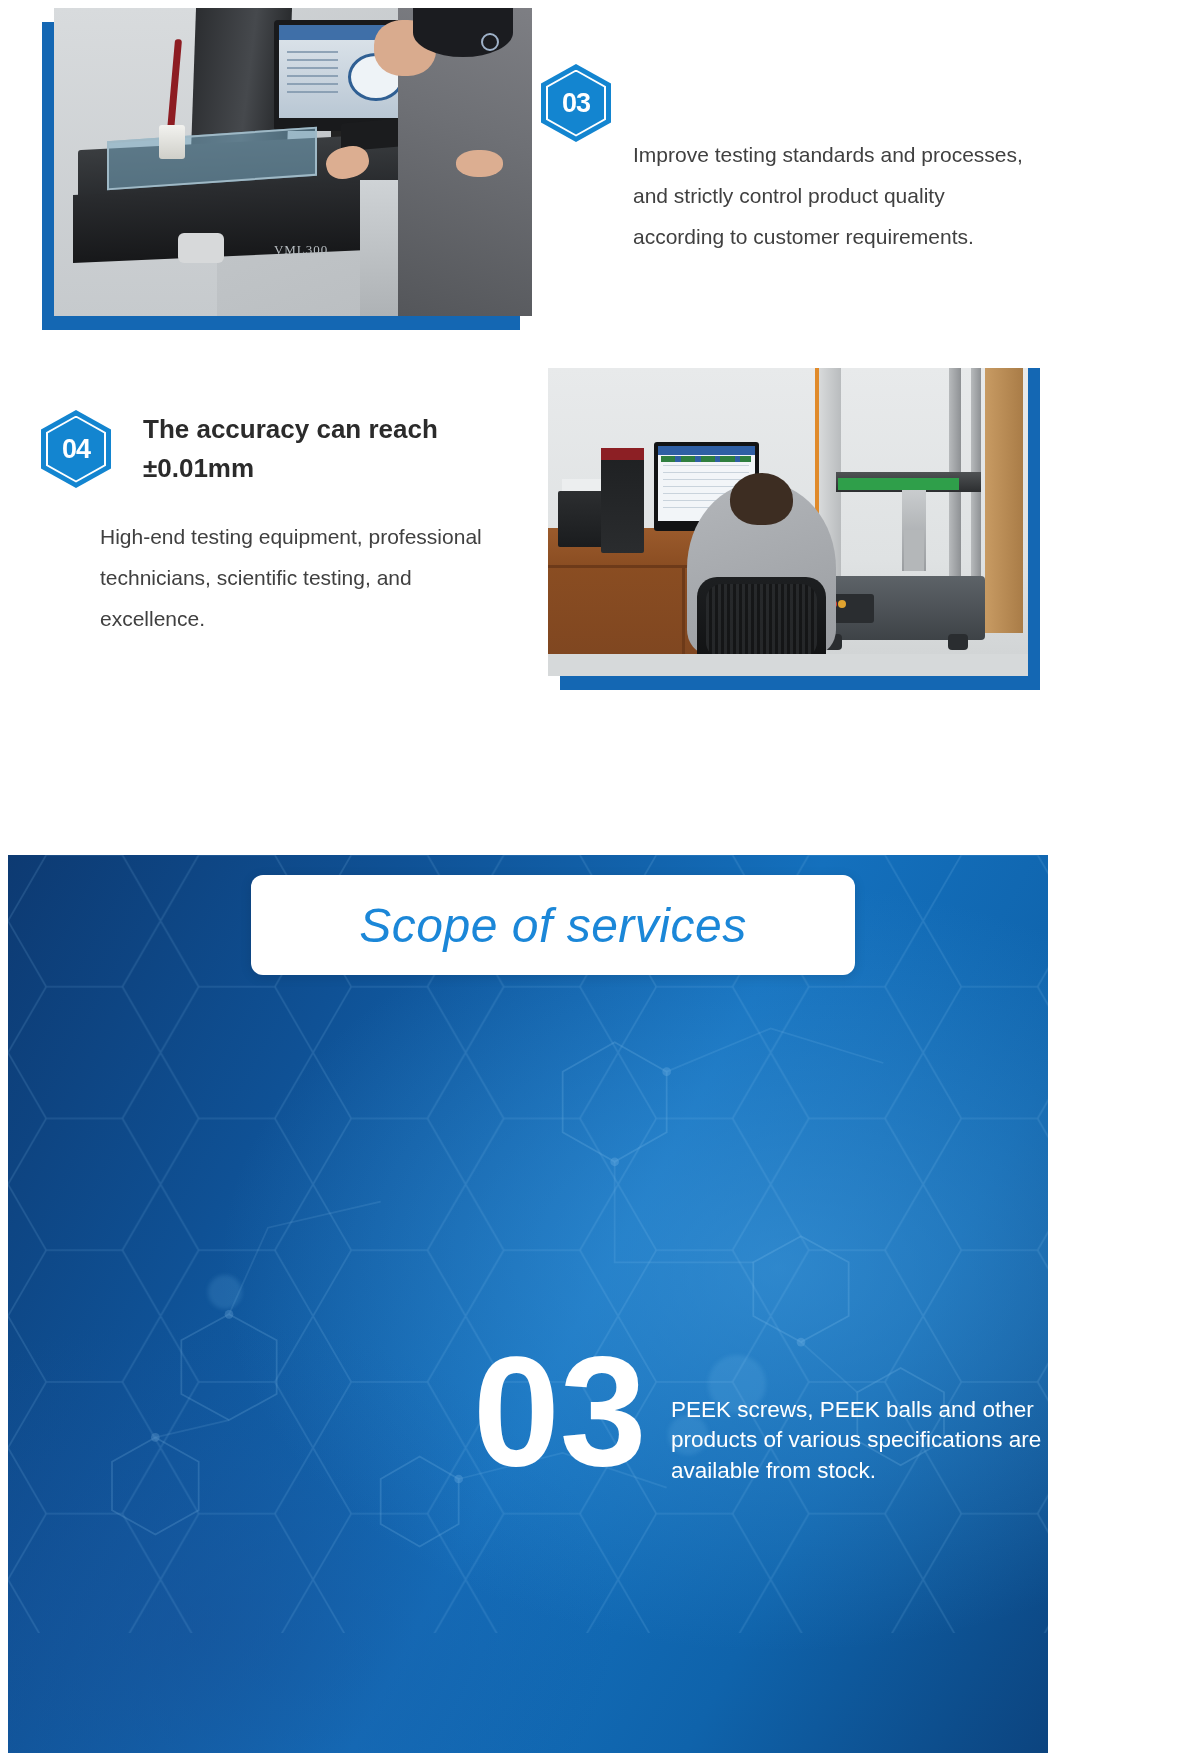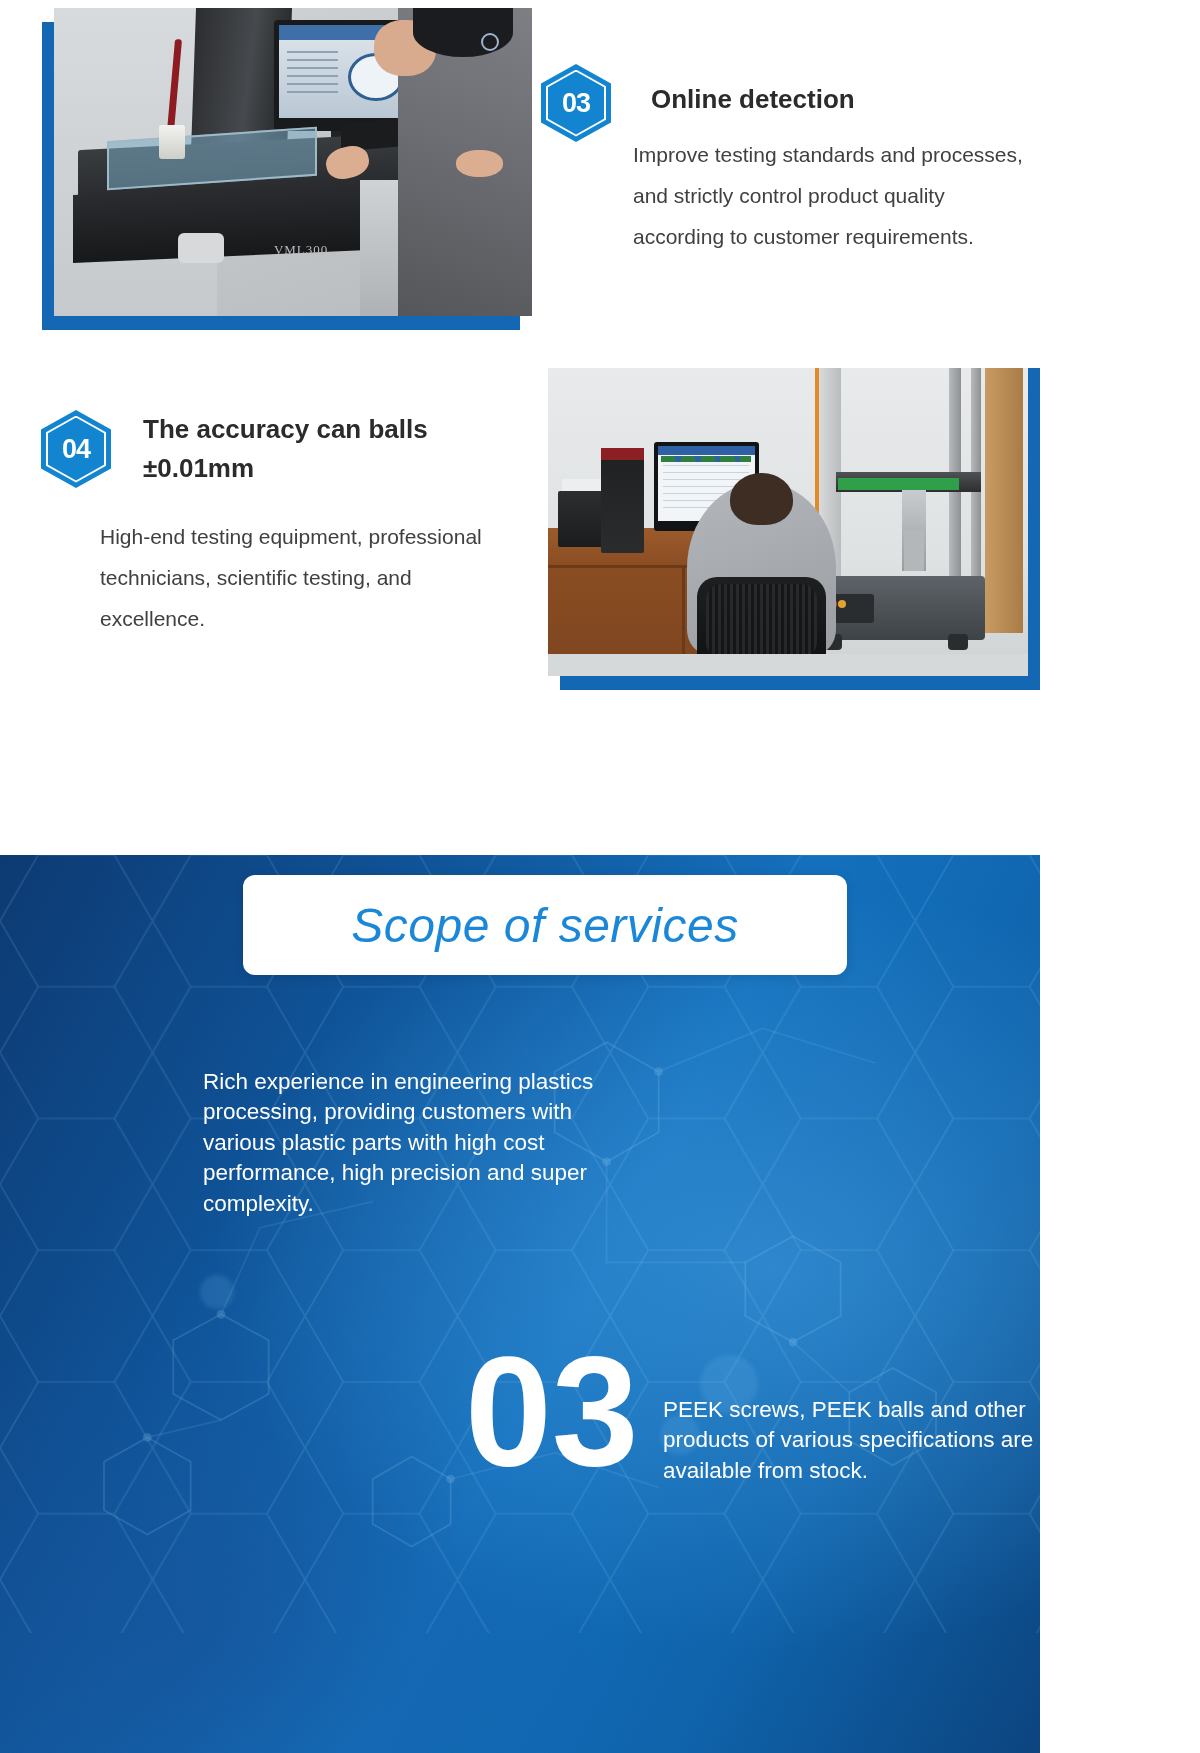--- a/index.html
+++ b/index.html
@@ -103,21 +103,21 @@
     font-size:27px; font-weight:bold; letter-spacing:-1px; font-family:"Liberation Sans",sans-serif; }
   .hexbadge .hx-shadow { position:absolute; left:9px; top:9px; width:100%; height:100%;
     background:rgba(0,0,0,.18); filter:blur(5px);
     clip-path: polygon(50% 0%, 100% 25%, 100% 75%, 50% 100%, 0% 75%, 0% 25%); z-index:-1; }
 
   .sec-title { position:absolute; font-size:26px; font-weight:bold; color:#2b2b2b; line-height:1.5; }
   .sec-body  { position:absolute; font-size:21px; color:#404040; line-height:1.95; }
 
   
   .blue-section {
-    position:absolute; left:0; top:855px; width:1040px; height:898px;
+    position:absolute; left:8px; top:855px; width:1040px; height:898px;
     background:
       radial-gradient(ellipse 900px 620px at 74% 46%, rgba(70,160,225,.55) 0%, rgba(70,160,225,0) 62%),
       radial-gradient(ellipse 700px 520px at 18% 86%, rgba(24,80,150,.55) 0%, rgba(24,80,150,0) 60%),
       linear-gradient(118deg, #0d3a72 0%, #0f5195 26%, #1470bd 54%, #0f63ab 76%, #0c447f 100%);
     overflow:hidden;
   }
   .hexpattern { position:absolute; inset:0; opacity:.5; }
   .blob { position:absolute; border-radius:50%; background:rgba(120,190,240,.17); filter:blur(2px); }
 
   .banner-card {
@@ -176,31 +176,30 @@
       </div>
     </div>
 
     <div class="hexbadge" style="left:541px; top:64px;">
       <div class="hx-shadow"></div>
       <div class="hx-outer"></div>
         <div class="hx-mid"></div>
         <div class="hx-in"></div>
       <div class="hx-num">03</div>
     </div>
-    <div class="sec-title" style="left:651px; top:80px; width:430px;">Online detection</div>
     <div class="sec-body" style="left:633px; top:135px; width:390px;">Improve testing standards and processes, and strictly control product quality according to customer requirements.</div>
 
     <div class="hexbadge" style="left:41px; top:410px;">
       <div class="hx-shadow"></div>
       <div class="hx-outer"></div>
         <div class="hx-mid"></div>
         <div class="hx-in"></div>
       <div class="hx-num">04</div>
     </div>
-    <div class="sec-title" style="left:143px; top:410px; width:350px;">The accuracy can balls ±0.01mm</div>
+    <div class="sec-title" style="left:143px; top:410px; width:350px;">The accuracy can reach ±0.01mm</div>
     <div class="sec-body" style="left:100px; top:517px; width:420px;">High-end testing equipment, professional technicians, scientific testing, and excellence.</div>
 
     <div class="photo-frame" style="left:548px; top:368px; width:492px; height:322px;">
       <div class="accent" style="left:12px; top:308px; width:480px; height:14px;"></div>
       <div class="accent" style="left:480px; top:0px; width:12px; height:308px;"></div>
       <div class="photo" style="left:0px; top:0px; width:480px; height:308px;">
         <div class="ph2-bg"></div>
         <div class="ph2-door"></div>
         <div class="ph2-machine">
           <div class="ph2-orange"></div>
@@ -278,19 +277,18 @@
     </svg>
     <div class="blob" style="left:700px; top:500px; width:58px; height:58px;"></div>
     <div class="blob" style="left:660px; top:560px; width:40px; height:40px;"></div>
     <div class="blob" style="left:200px; top:420px; width:34px; height:34px;"></div>
     <div class="blob" style="left:1050px; top:300px; width:46px; height:46px;"></div>
 
     <div class="banner-card" style="left:243px; top:20px;">
       <span>Scope of services</span>
     </div>
 
-    <div class="svc-body" style="left:203px; top:212px; width:430px;">Rich experience in engineering plastics processing, providing customers with various plastic parts with high cost performance, high precision and super complexity.</div>
 
     <div class="bignum" style="left:465px; top:478px;">03</div>
     <div class="svc-body" style="left:663px; top:540px; width:400px;">PEEK screws, PEEK balls and other products of various specifications are available from stock.</div>
   </div>
 
 </div>
 
 </body></html>

